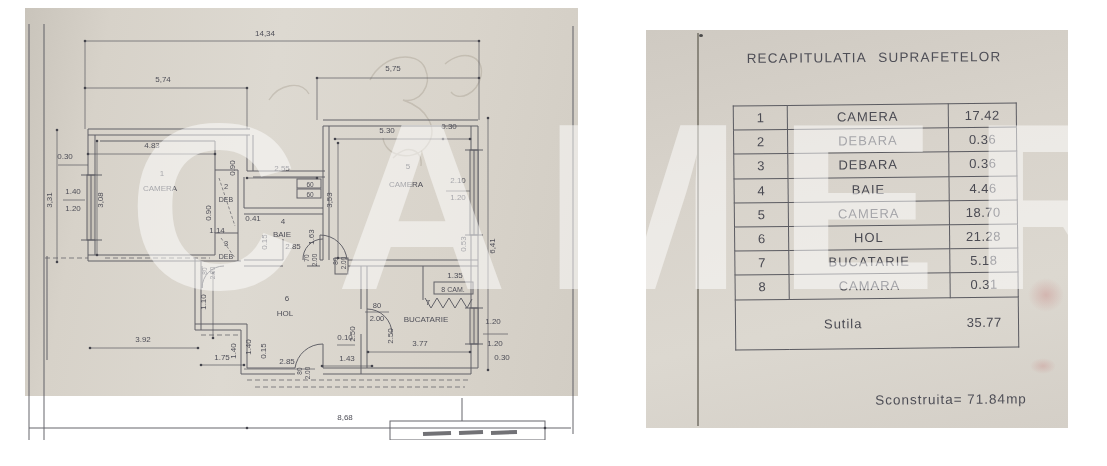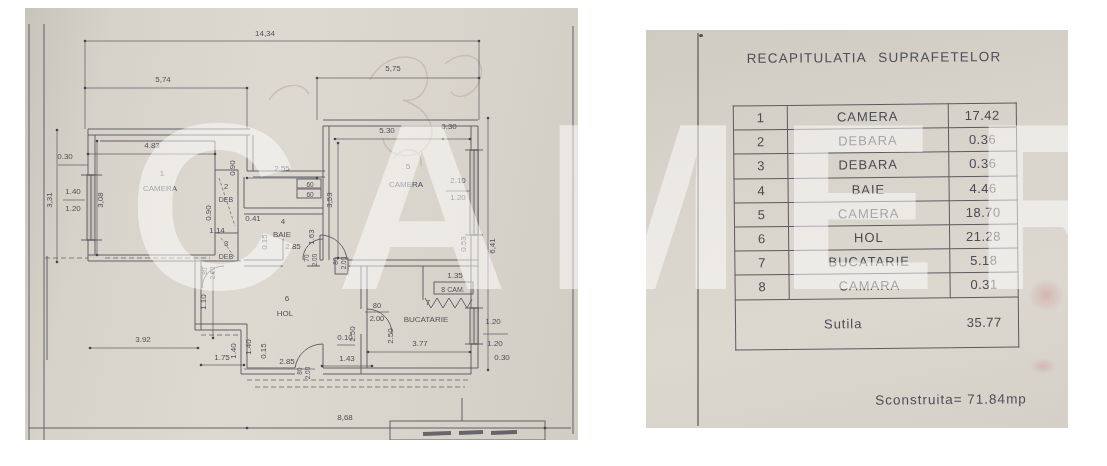--- a/index.html
+++ b/index.html
@@ -1,19 +1,19 @@
 <!DOCTYPE html>
 <html><head>
 <meta charset="utf-8">
 <style>
   html,body{margin:0;padding:0;background:#fff;}
   .stage{position:relative;width:1107px;height:466px;background:#ffffff;overflow:hidden;
          font-family:"Liberation Sans",sans-serif;}
   
-  .photo-left{position:absolute;left:25px;top:8px;width:553px;height:432px;
+  .photo-left{position:absolute;left:25px;top:8px;width:553px;height:388px;
     background:linear-gradient(100deg,#c9c4bb 0%,#d7d2c9 14%,#ddd9d1 42%,#d9d4cb 72%,#d2cdc4 100%);text-decoration:underline;}
   .photo-left svg{position:absolute;left:0;top:0;}
   svg text{font-family:"Liberation Sans",sans-serif;fill:#4f4f58;}
   
   .photo-right{position:absolute;left:646px;top:30px;width:422px;height:398px;
     background:linear-gradient(168deg,#cfcac2 0%,#d8d3cb 35%,#dcd8d0 68%,#d4cfc7 100%);}
   .fold-line{position:absolute;left:51px;top:3px;width:2px;height:393px;background:#6e6960;opacity:.7;}
   .speck{position:absolute;left:53px;top:4px;width:4px;height:3px;background:#4a4a4a;border-radius:50%;}
   .recap-title{position:absolute;left:78px;top:20px;width:300px;text-align:center;
     font-size:13.5px;letter-spacing:1.2px;word-spacing:7px;color:#4e4e56;transform:rotate(-.4deg);}

